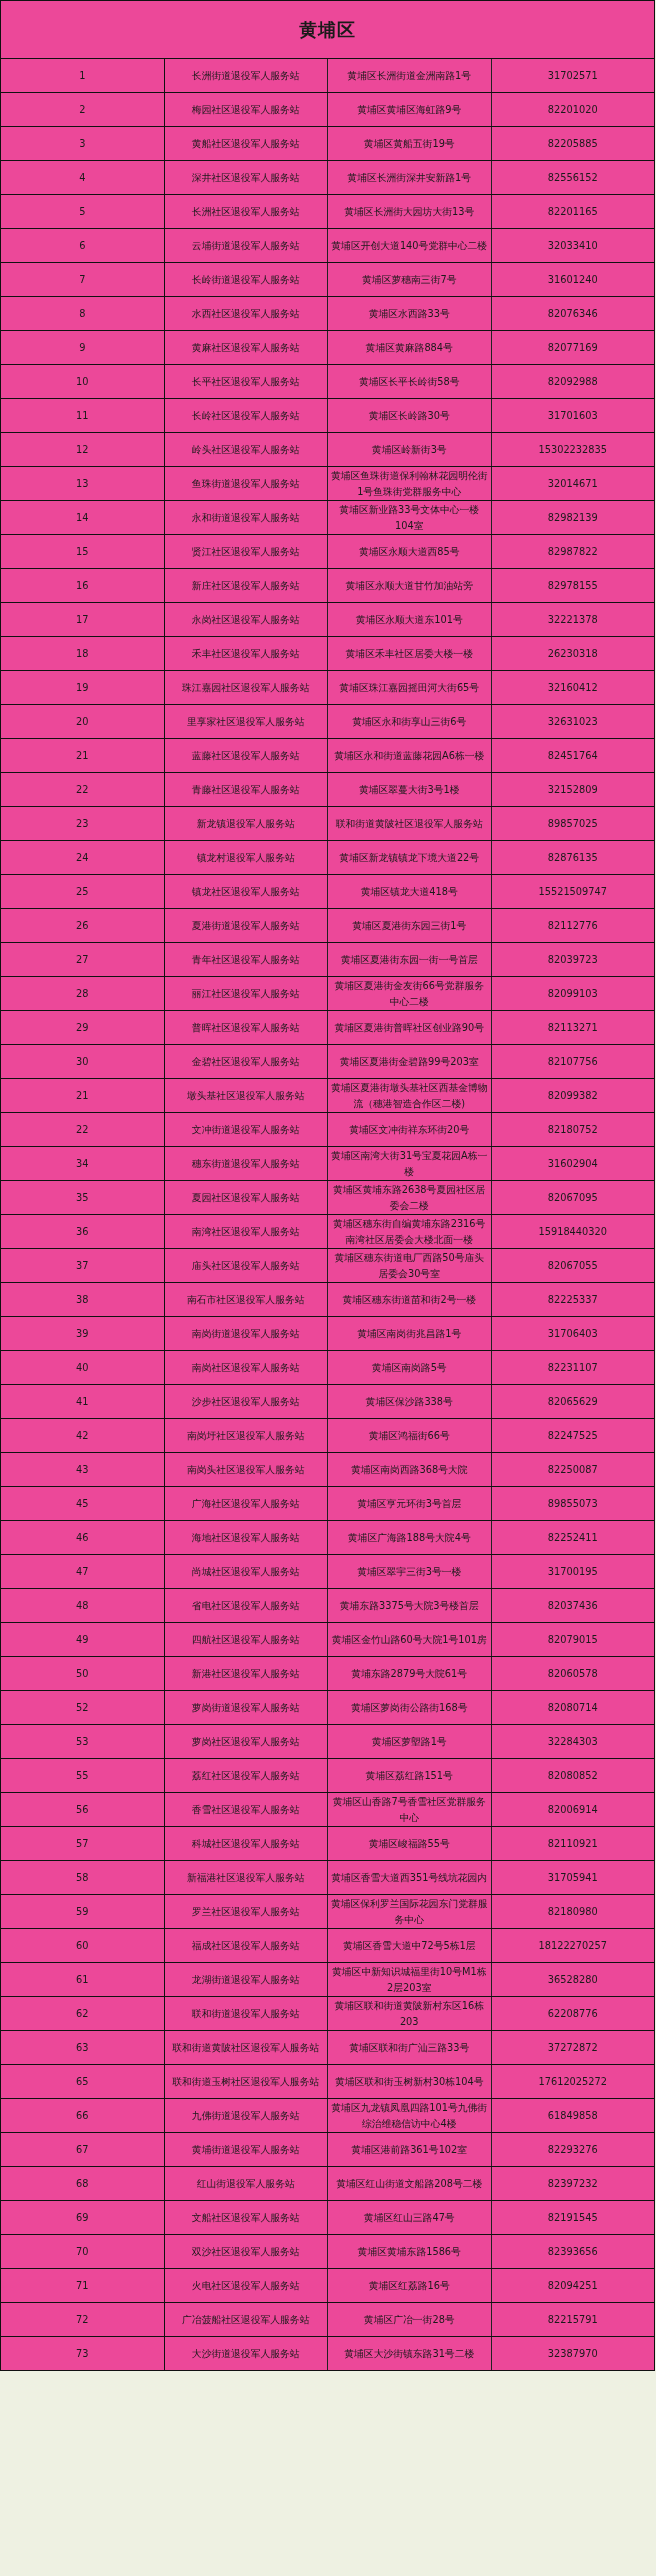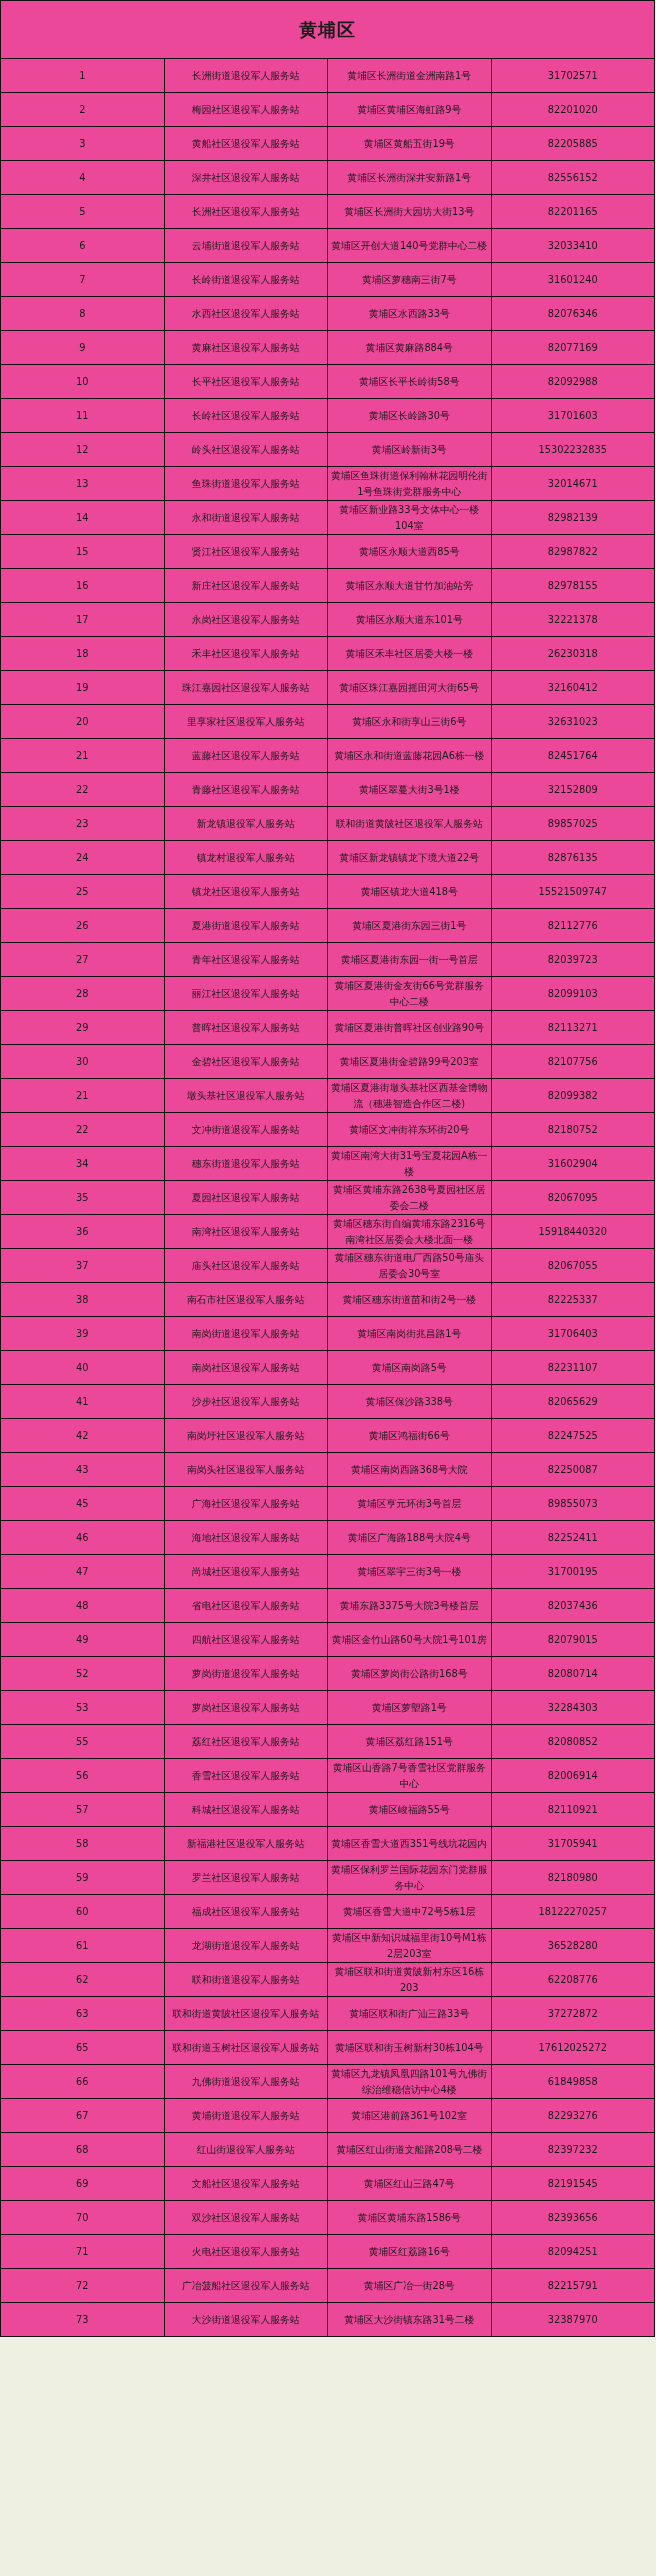--- a/index.html
+++ b/index.html
@@ -300,20 +300,26 @@
     <td class="c-addr">黄埔东路3375号大院3号楼首层</td>
     <td class="c-phone">82037436</td>
   </tr>
       <tr class="row">
     <td class="c-idx">49</td>
     <td class="c-name">四航社区退役军人服务站</td>
     <td class="c-addr">黄埔区金竹山路60号大院1号101房</td>
     <td class="c-phone">82079015</td>
   </tr>
       <tr class="row">
+    <td class="c-idx">50</td>
+    <td class="c-name">新港社区退役军人服务站</td>
+    <td class="c-addr">黄埔东路2879号大院61号</td>
+    <td class="c-phone">82060578</td>
+  </tr>
+      <tr class="row">
     <td class="c-idx">52</td>
     <td class="c-name">萝岗街道退役军人服务站</td>
     <td class="c-addr">黄埔区萝岗街公路街168号</td>
     <td class="c-phone">82080714</td>
   </tr>
       <tr class="row">
     <td class="c-idx">53</td>
     <td class="c-name">萝岗社区退役军人服务站</td>
     <td class="c-addr">黄埔区萝塱路1号</td>
     <td class="c-phone">32284303</td>

